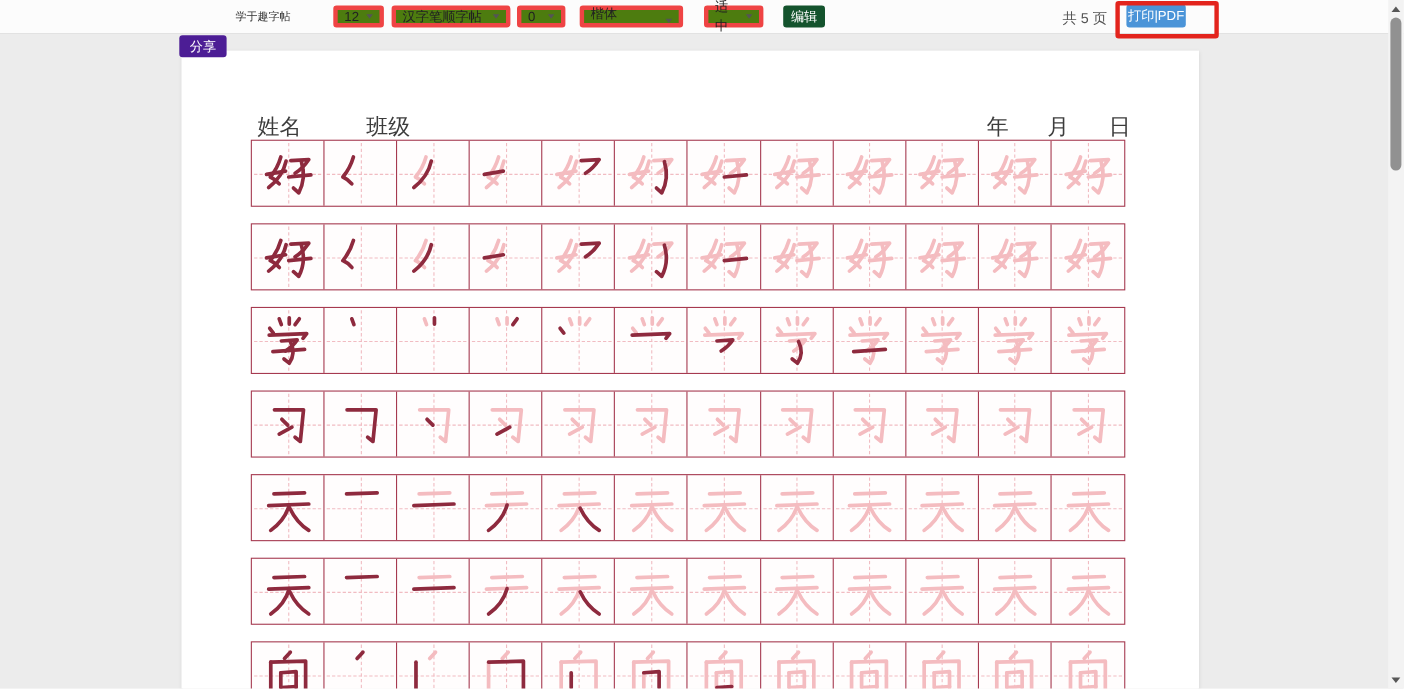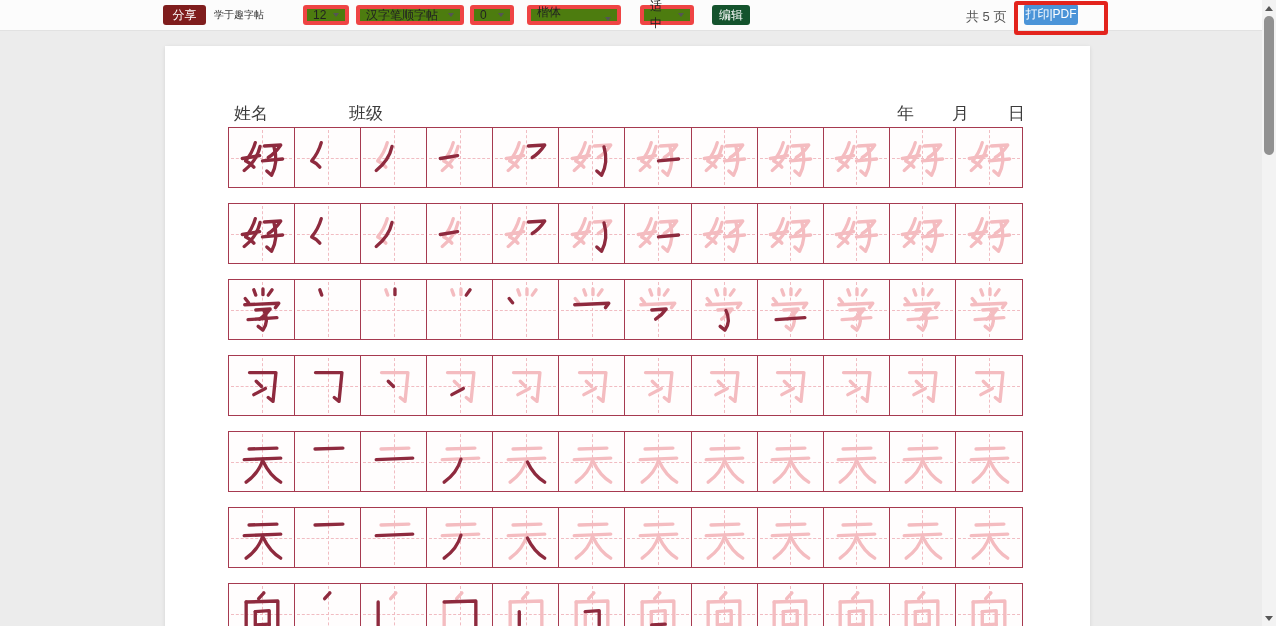--- a/index.html
+++ b/index.html
@@ -37,21 +37,21 @@
   .sb-arrow.up{top:1px;}
   .sb-arrow.down{bottom:1px;}
   .tri-up{width:0;height:0;border-left:4px solid transparent;border-right:4px solid transparent;border-bottom:5px solid #575757;}
   .tri-down{width:0;height:0;border-left:4px solid transparent;border-right:4px solid transparent;border-top:5px solid #575757;}
   .sb-thumb{position:absolute;left:2px;top:16px;width:10px;height:139px;background:#919191;border-radius:5px;cursor:pointer;}
   
   .page{
     position:absolute;left:165px;top:46px;width:925px;height:860px;
     background:#fff;box-shadow:0 1px 4px rgba(0,0,0,.10);
   }
-  .sheet-label{position:absolute;top:56px;font-size:17px;color:#3c3c3c;}
+  .sheet-label{position:absolute;top:56px;font-size:20px;color:#3c3c3c;}
   .grid{position:absolute;left:63px;top:81px;}
   .sheet-row{
     display:flex;box-sizing:border-box;height:61px;width:795px;
     border:1.5px solid #a63a50;margin-bottom:15px;background:#fffdfd;
   }
   .cell{
     position:relative;box-sizing:border-box;width:66.25px;height:100%;
     border-right:1.5px solid #a63a50;
     display:flex;align-items:center;justify-content:center;
   }
@@ -63,21 +63,21 @@
   .cell::after{  
     content:"";position:absolute;top:2px;bottom:2px;left:50%;
     border-left:1px dashed #f1bcc2;
   }
   .char-svg{display:block;position:relative;z-index:2;}
 </style>
 </head>
 <body>
 
 <div class="toolbar">
-  <div class="tb-btn" style="left:163px;width:43px;background:#7f1d1d;">分享</div>
+  <div class="tb-btn" style="left:163px;width:43px;background:#4c1d95;margin-top:27px;">分享</div>
 
   <div class="brand" style="left:214px;">学于趣字帖</div>
 
   <div class="tb-select" style="left:303px;width:46px;">
     <span>12</span>
     <span class="chev"></span>
   </div>
 
   <div class="tb-select" style="left:356px;width:108px;">
     <span>汉字笔顺字帖</span>
@@ -103,21 +103,21 @@
 
   <div class="pages" style="left:966px;">共 5 页</div>
 
   <div class="tb-btn" style="left:1024px;top:4px;width:54px;height:21px;background:#4b94d8;">打印|PDF</div>
 </div>
 
 <div class="annot"></div>
 
 <div class="page">
   <div class="sheet-label" style="left:69px;">姓名</div>
-  <div class="sheet-label" style="left:184px;">班级</div>
+  <div class="sheet-label" style="left:168px;">班级</div>
   <div class="sheet-label" style="left:732px;">年</div>
   <div class="sheet-label" style="left:787px;">月</div>
   <div class="sheet-label" style="left:843px;">日</div>
 
   <div class="grid">
       <div class="sheet-row">
         <div class="cell">
           <svg viewBox="0 0 100 100" width="52" height="48" class="char-svg">
             <path d="M36 18 C32 32 26 44 16 56 C23 59 29 64 33 69" fill="none" stroke="#8e2a3e" stroke-width="7" stroke-linecap="round" stroke-linejoin="round"></path>
             <path d="M46 26 C42 44 31 62 13 76" fill="none" stroke="#8e2a3e" stroke-width="7" stroke-linecap="round" stroke-linejoin="round"></path>

